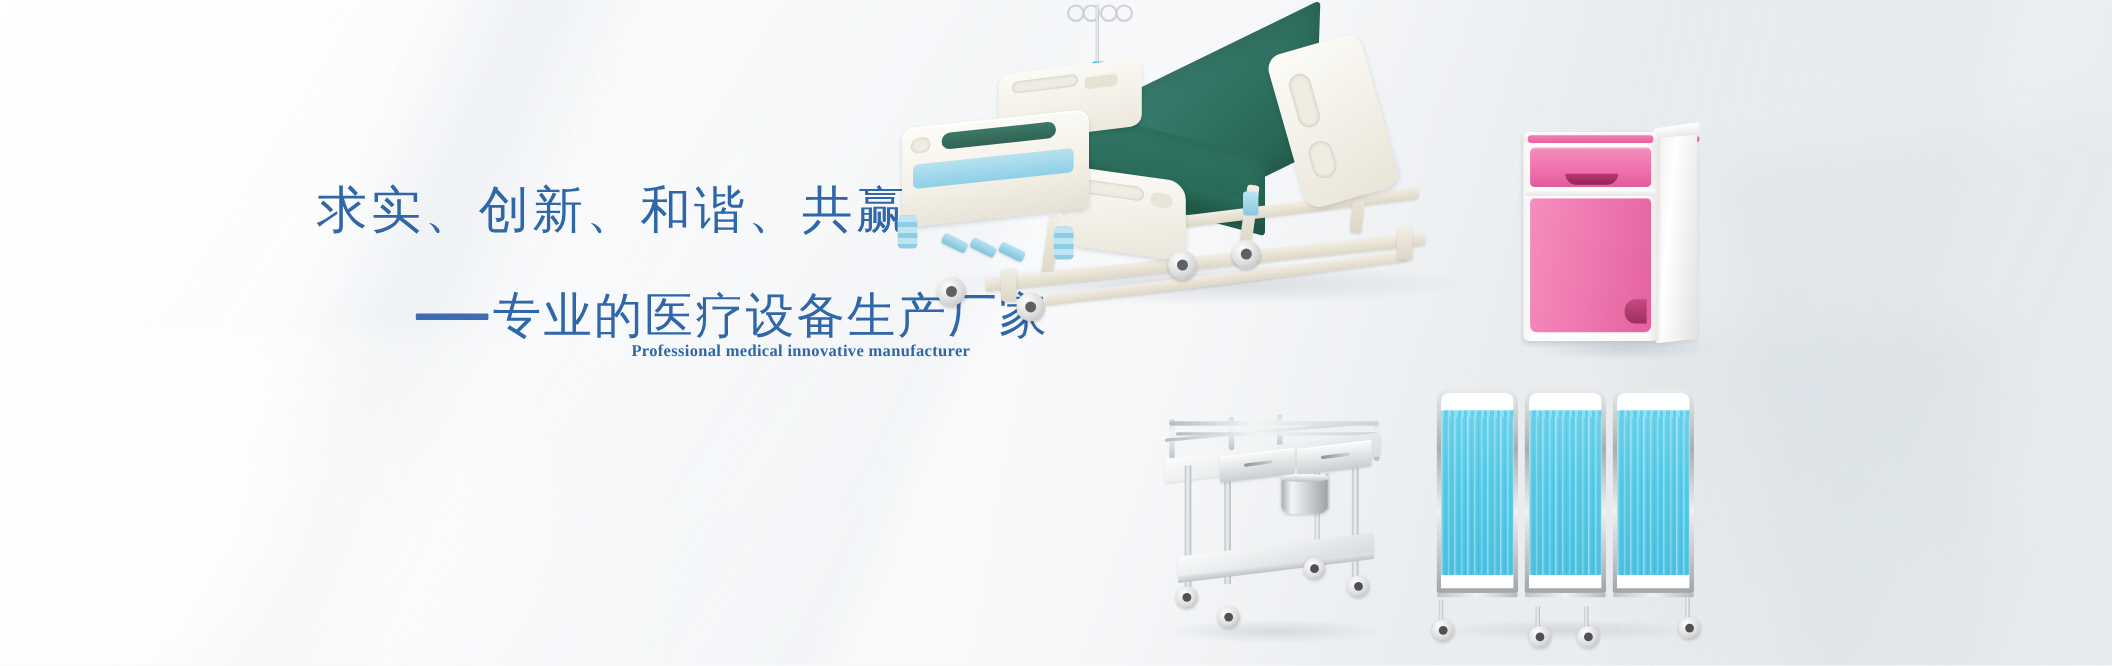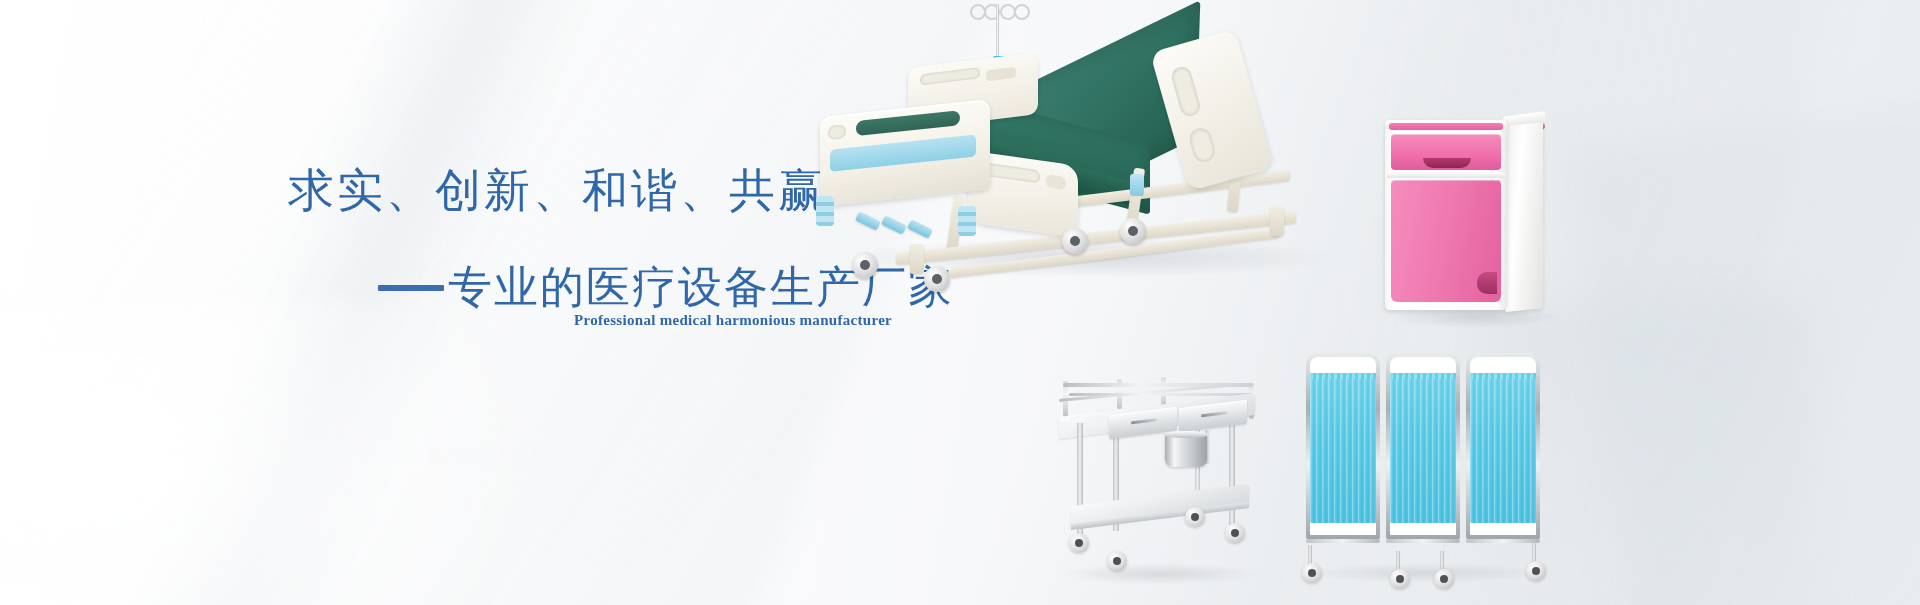--- a/index.html
+++ b/index.html
@@ -296,21 +296,21 @@
   <div class="facet f3"></div>
   <div class="facet f4"></div>
   <div class="facet f5"></div>
 
   <div class="copy">
     <div class="line-cn1">求实、创新、和谐、共赢</div>
     <div class="line-cn2">
       <span class="emdash"></span>
       <span>专业的医疗设备生产厂家</span>
     </div>
-    <div class="line-en2">Professional medical harmonious manufacturer</div>
+    <div class="line-en2">Professional medical innovative manufacturer</div>
   </div>
 
   <div class="product" id="bed">
     <div class="bed-shadow"></div>
 
     <div class="iv-hooks">
       <span></span>
         <span></span>
         <span></span>
         <span></span>

